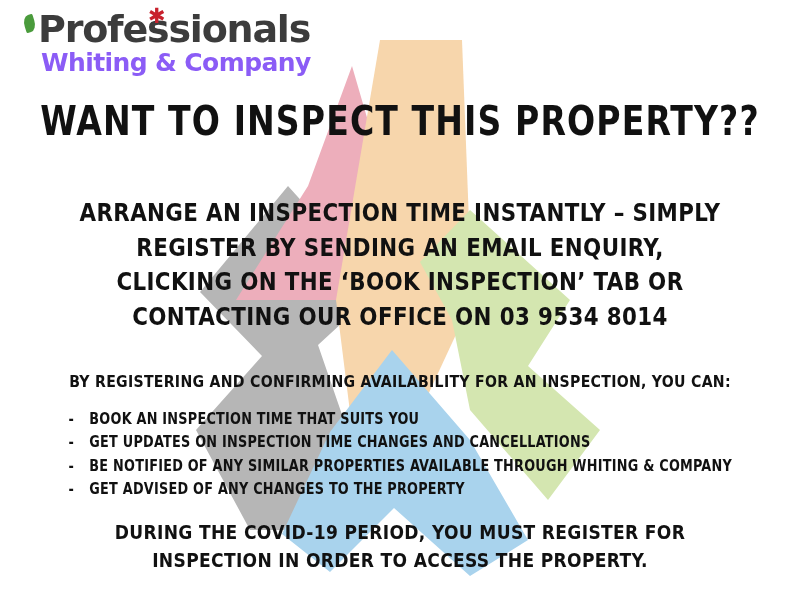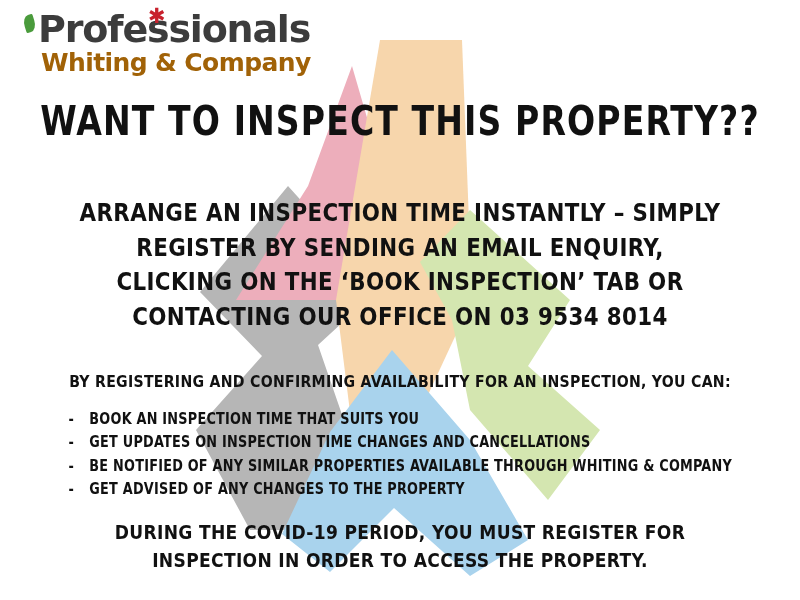--- a/index.html
+++ b/index.html
@@ -96,21 +96,21 @@
     top: -4px;
     color: #c8202c;
     font-size: 21px;
     line-height: 1;
   }
   #logo .logo-row2 {
     font-family: "DejaVu Sans", sans-serif;
     font-weight: 700;
     font-size: 25px;
     letter-spacing: -0.6px;
-    color: #a16207;
+    color: #8b5cf6;
     padding-left: 17px;
     margin-top: 2px;
   }
 
   
   .headline {
     position: absolute;
     left: 0;
     width: 800px;
     text-align: center;

